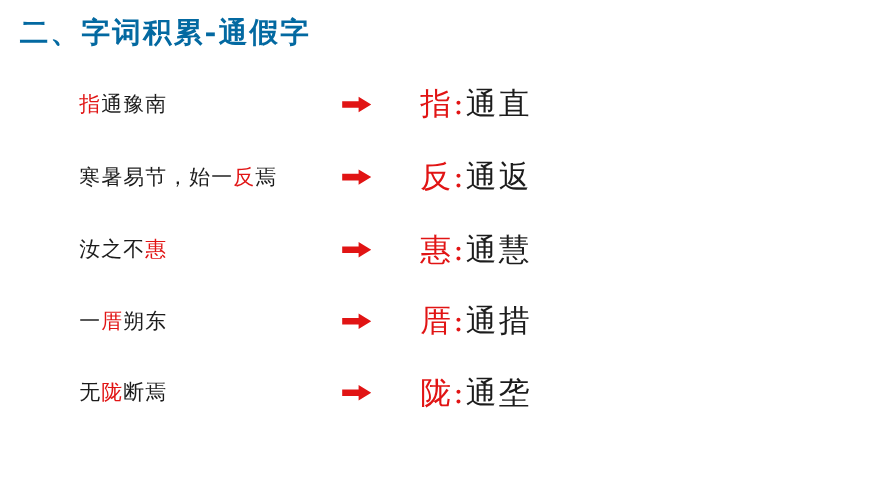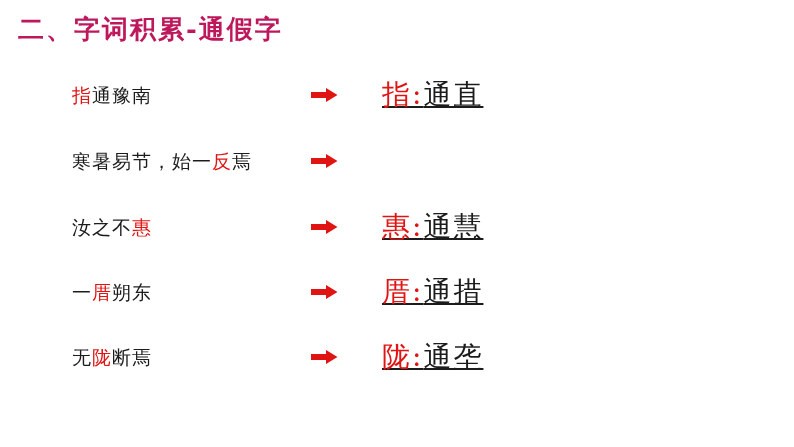--- a/index.html
+++ b/index.html
@@ -11,21 +11,21 @@
     overflow: hidden;
   }
   .slide { position: absolute; inset: 0; }
   .title {
     position: absolute;
     left: 18px; top: 12px;
     margin: 0;
     font-size: 26px;
     font-weight: 700;
     letter-spacing: 2px;
-    color: #be185d;
+    color: #0369a1;
   }
   .row { position: absolute; left: 0; width: 100%; height: 32px; }
   .row:nth-of-type(1) { top: 79px; }
   .row:nth-of-type(2) { top: 145px; padding-left: 44px; }
   .row:nth-of-type(3) { top: 211px; }
   .row:nth-of-type(4) { top: 276px; padding-left: 47px; }
   .row:nth-of-type(5) { top: 341px; }
   .left {
     position: absolute; left: 72px; top: 0;
     font-size: 19px; line-height: 32px;
@@ -35,21 +35,20 @@
   .arrowbox {
     position: absolute; left: 311px; top: 8px;
     width: 27px; height: 16px;
     display: inline-flex; align-items: center;
   }
   .right {
     position: absolute; left: 382px; top: 0;
     font-size: 28px; line-height: 32px;
     color: #1c1c1c; letter-spacing: 2px;
     white-space: nowrap;
-    text-decoration: underline;
   }
   .hl { color: #E11414; }
 </style>
 </head>
 <body>
 
 <div class="slide">
 
   <h1 class="title">二、字词积累-通假字</h1>
 
@@ -63,20 +62,21 @@
     <span class="right"><span class="hl">指:</span><span>通直</span></span>
   </div>
 
   <div class="row">
     <span class="left"><span>寒暑易节，始一</span><span class="hl">反</span><span>焉</span></span>
     <span class="arrowbox">
       <svg width="27" height="16" viewBox="0 0 27 16">
           <path d="M0 5 H15 V1 L26.5 8 L15 15 V11 H0 Z" fill="#E11414"></path>
         </svg>
     </span>
+    <span class="right"><span class="hl">反:</span><span>通返</span></span>
   </div>
 
   <div class="row">
     <span class="left"><span>汝之不</span><span class="hl">惠</span><span></span></span>
     <span class="arrowbox">
       <svg width="27" height="16" viewBox="0 0 27 16">
           <path d="M0 5 H15 V1 L26.5 8 L15 15 V11 H0 Z" fill="#E11414"></path>
         </svg>
     </span>
     <span class="right"><span class="hl">惠:</span><span>通慧</span></span>

